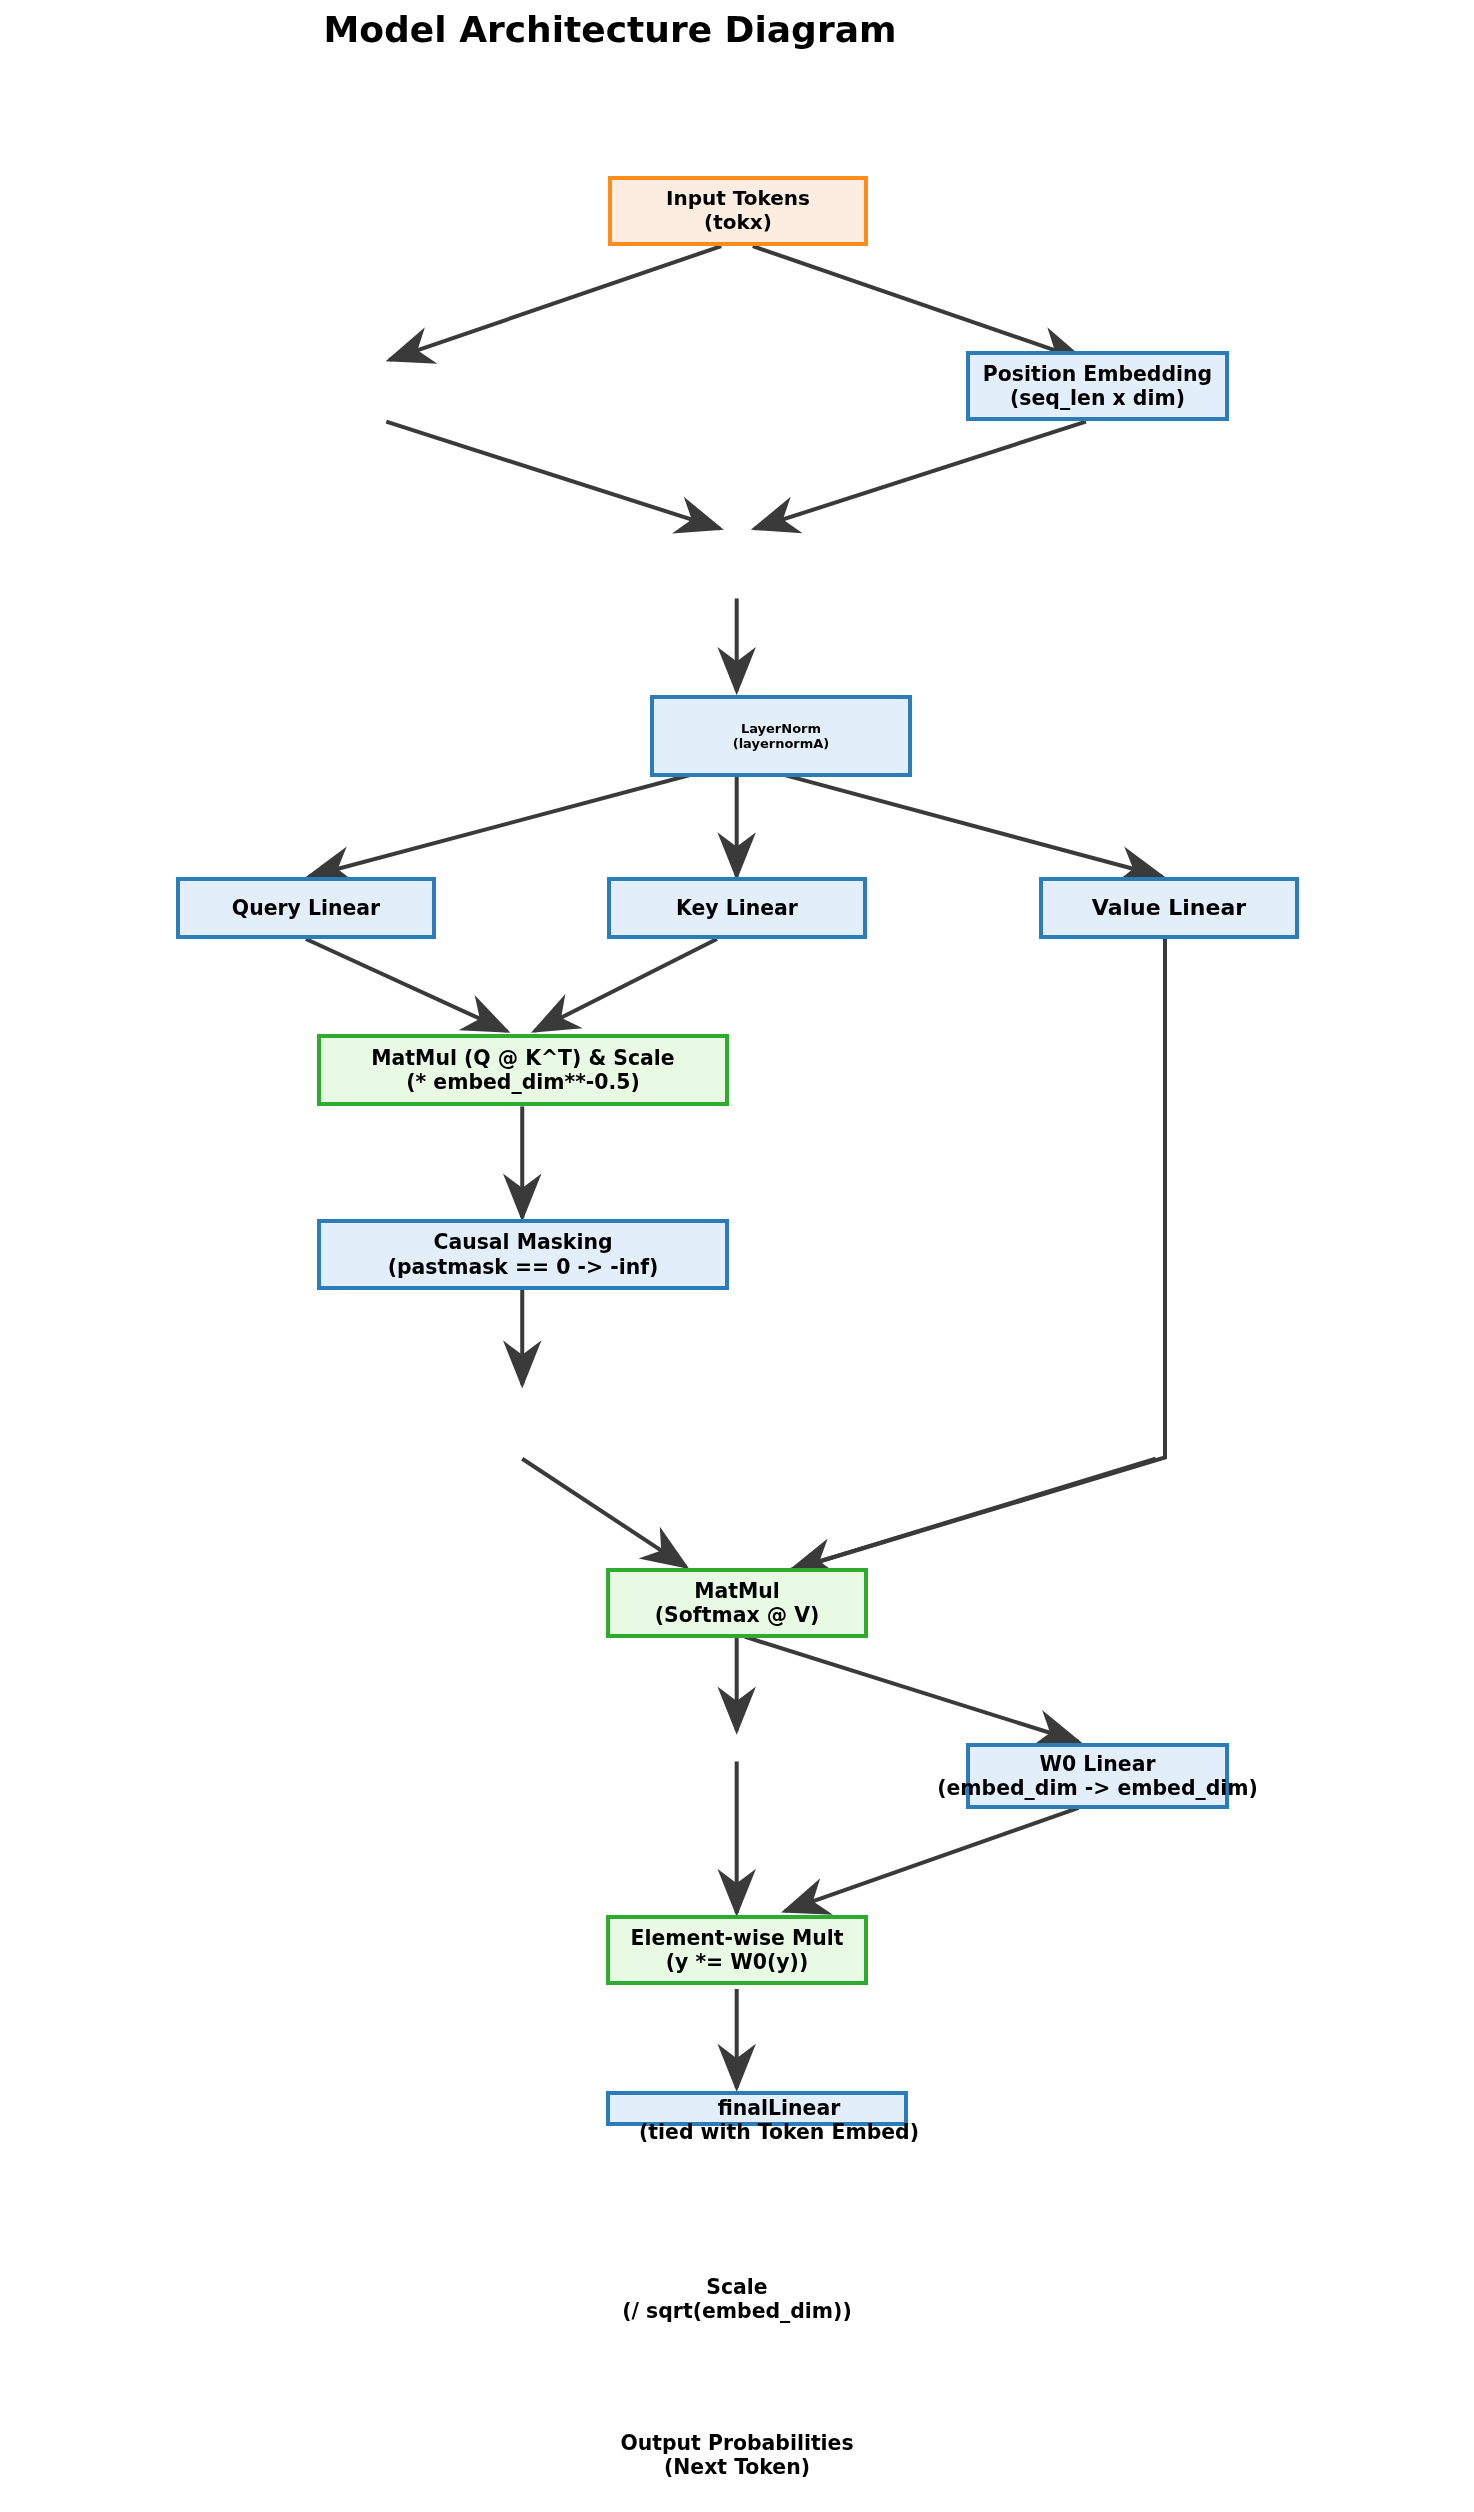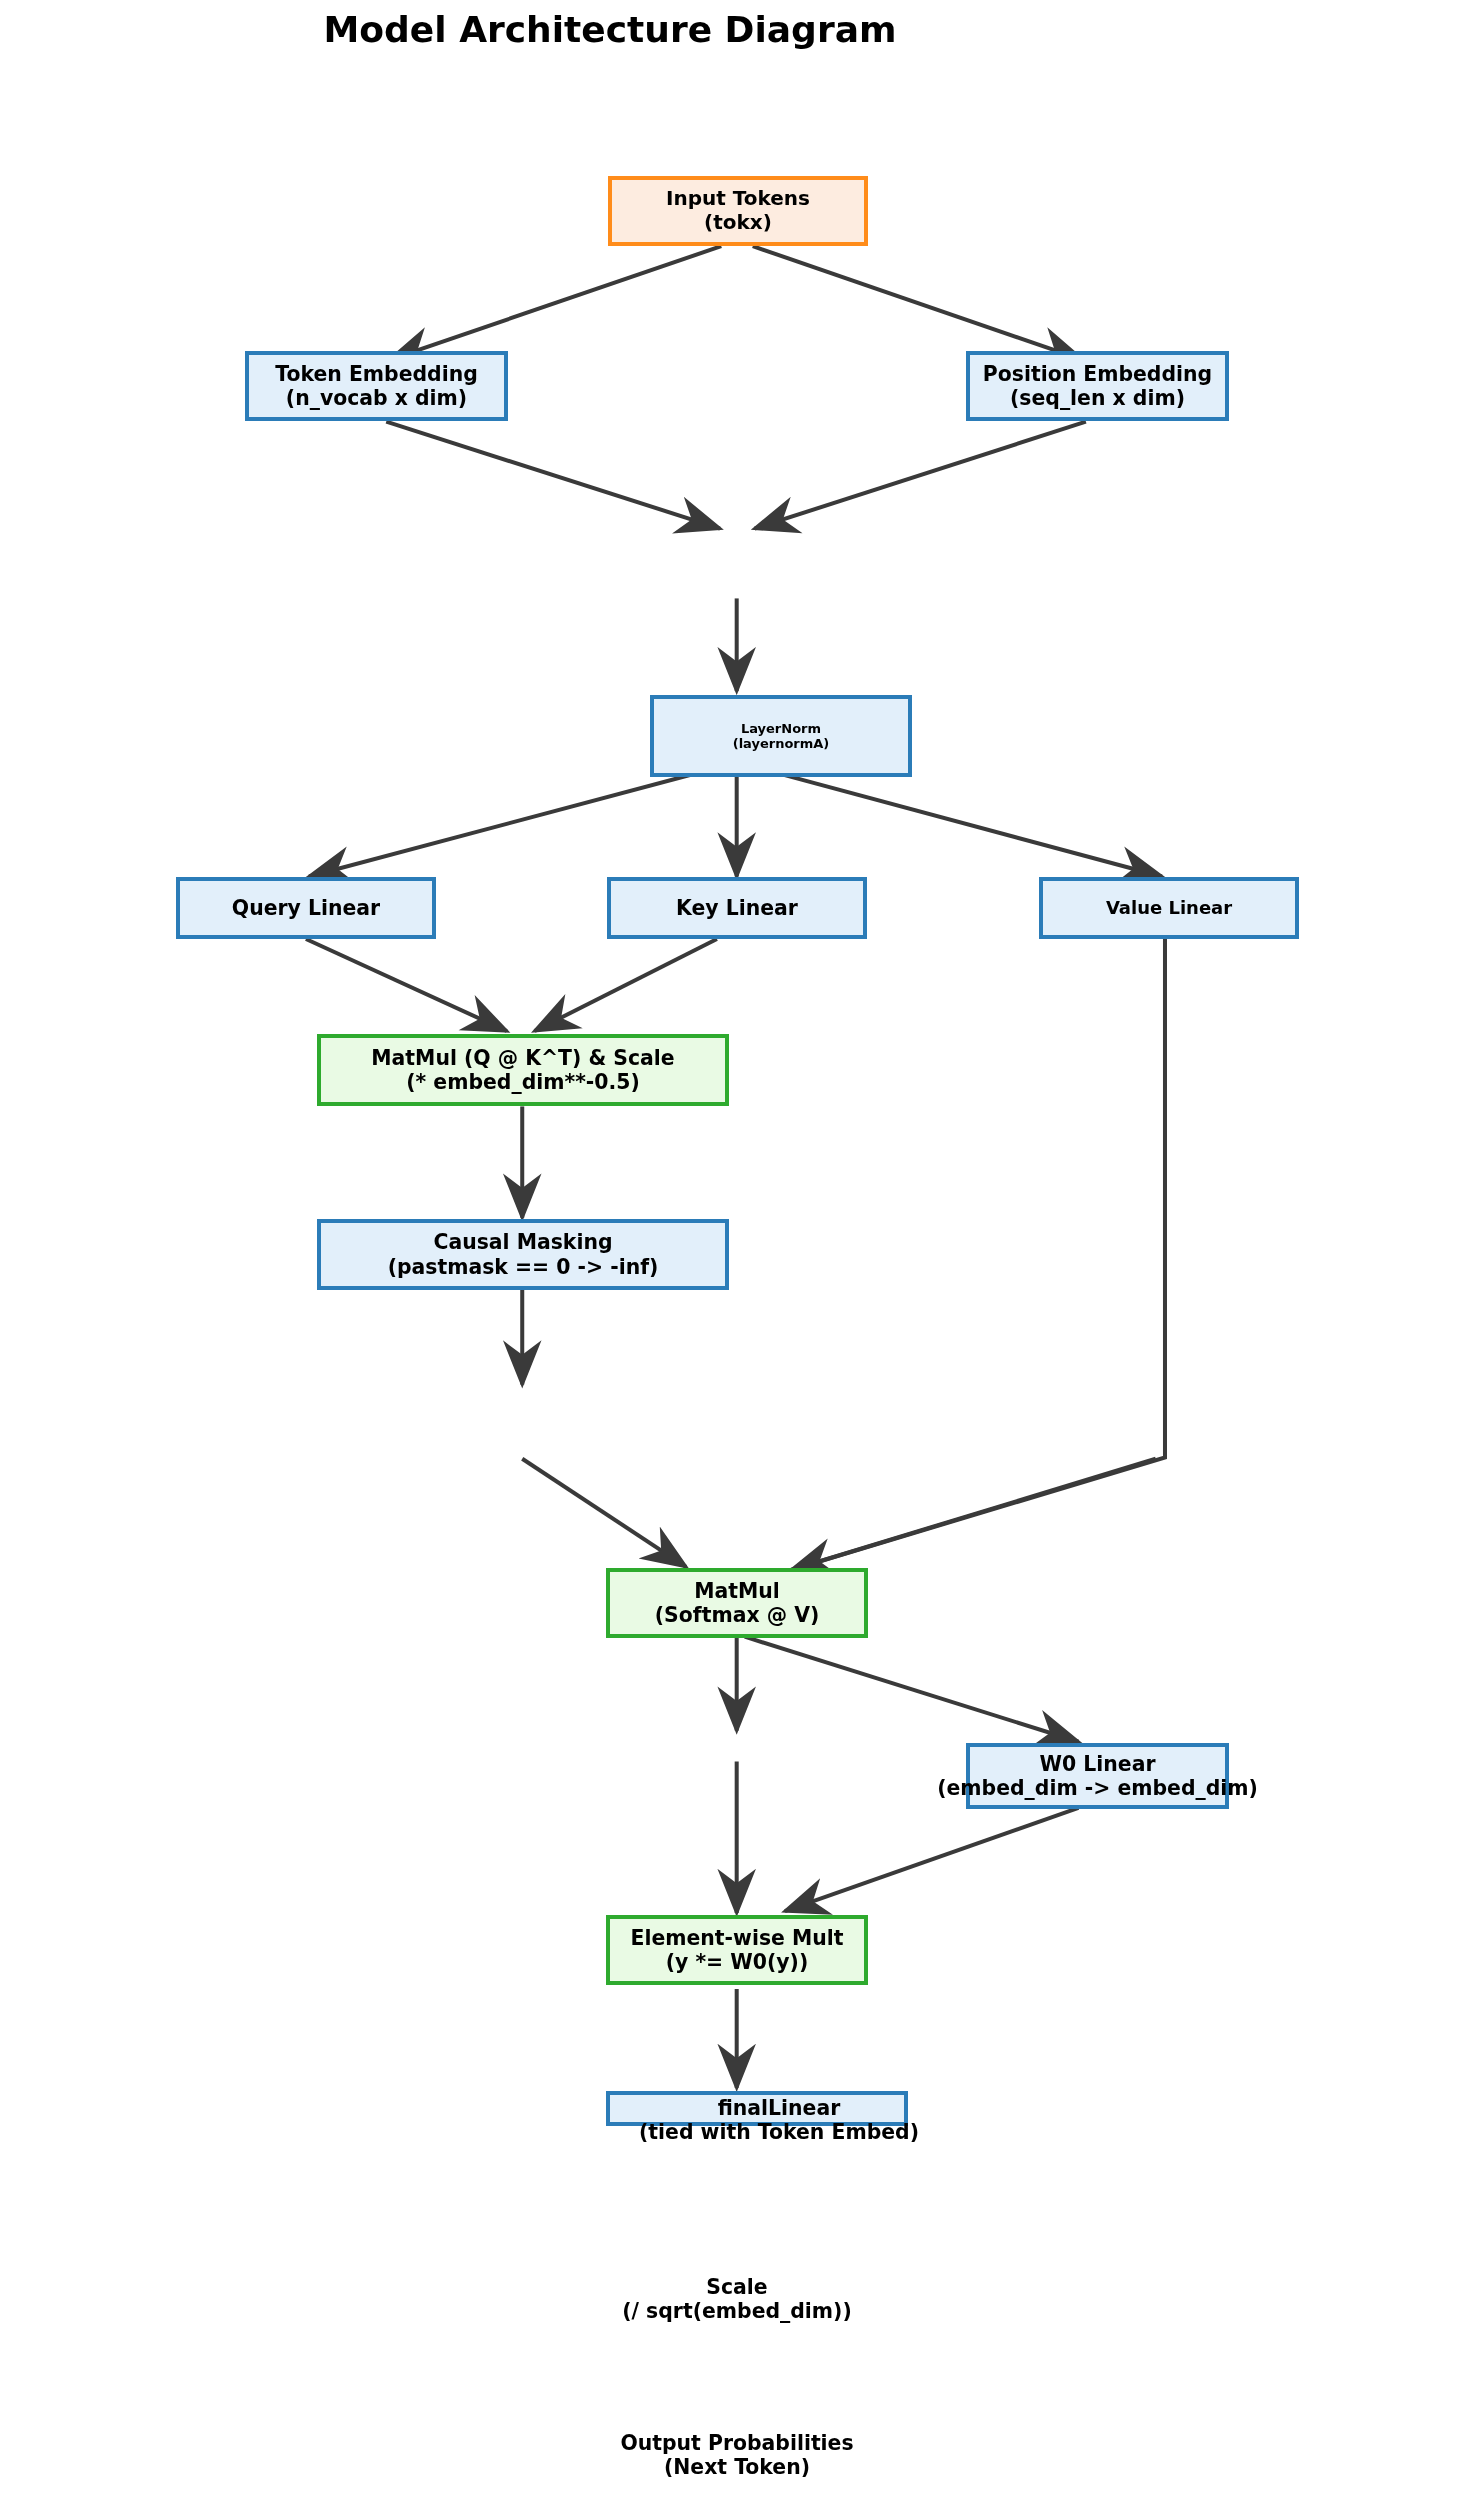--- a/index.html
+++ b/index.html
@@ -118,26 +118,20 @@
     </g>
   </svg>
 
   <div class="node boxed theme-orange" style="left:608px; top:176px; width:260px; height:70px; border-width:4.3px; font-size:20px;">
     <div class="lbl">
       <div>Input Tokens</div>
       <div>(tokx)</div>
     </div>
   </div>
 
-  <div class="node boxed theme-blue" style="left:245px; top:351px; width:263px; height:70px; border-width:4.3px; font-size:20.4px;">
-    <div class="lbl">
-      <div>Token Embedding</div>
-      <div>(n_vocab x dim)</div>
-    </div>
-  </div>
 
   <div class="node boxed theme-blue" style="left:966px; top:351px; width:263px; height:70px; border-width:4.3px; font-size:20.4px;">
     <div class="lbl">
       <div>Position Embedding</div>
       <div>(seq_len x dim)</div>
     </div>
   </div>
 
 
   <div class="node boxed theme-blue" style="left:606px; top:695px; width:262px; height:82px; border-width:4.3px; font-size:13px;margin-left:44px;">
@@ -152,21 +146,21 @@
       <div>Query Linear</div>
     </div>
   </div>
 
   <div class="node boxed theme-blue" style="left:607px; top:877px; width:260px; height:62px; border-width:4.3px; font-size:20.4px;">
     <div class="lbl">
       <div>Key Linear</div>
     </div>
   </div>
 
-  <div class="node boxed theme-blue" style="left:1039px; top:877px; width:260px; height:62px; border-width:4.3px; font-size:18px;">
+  <div class="node boxed theme-blue" style="left:1039px; top:877px; width:260px; height:62px; border-width:4.3px; font-size:22px;">
     <div class="lbl">
       <div>Value Linear</div>
     </div>
   </div>
 
   <div class="node boxed theme-green" style="left:317px; top:1034px; width:412px; height:72px; border-width:4.3px; font-size:20.4px;">
     <div class="lbl">
       <div>MatMul (Q @ K^T) &amp; Scale</div>
       <div>(* embed_dim**-0.5)</div>
     </div>

